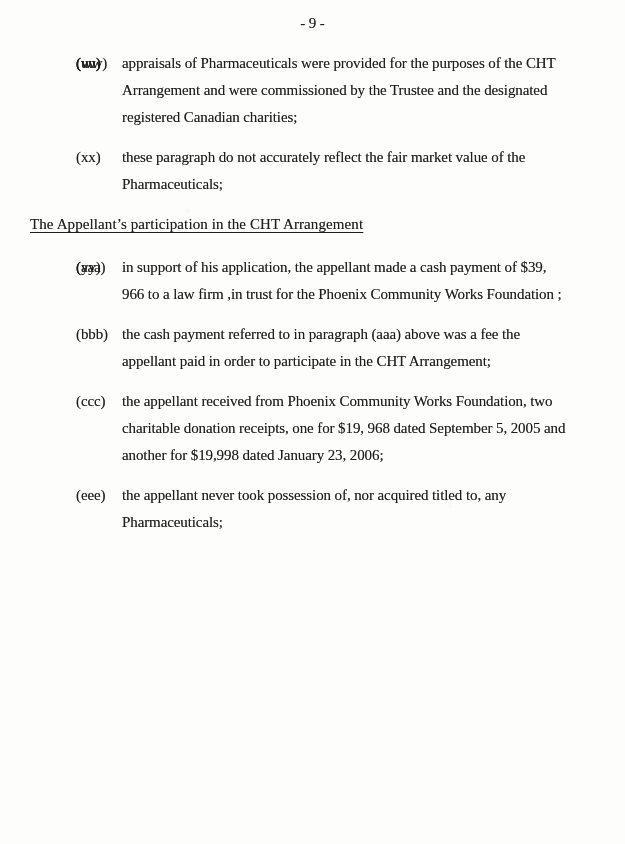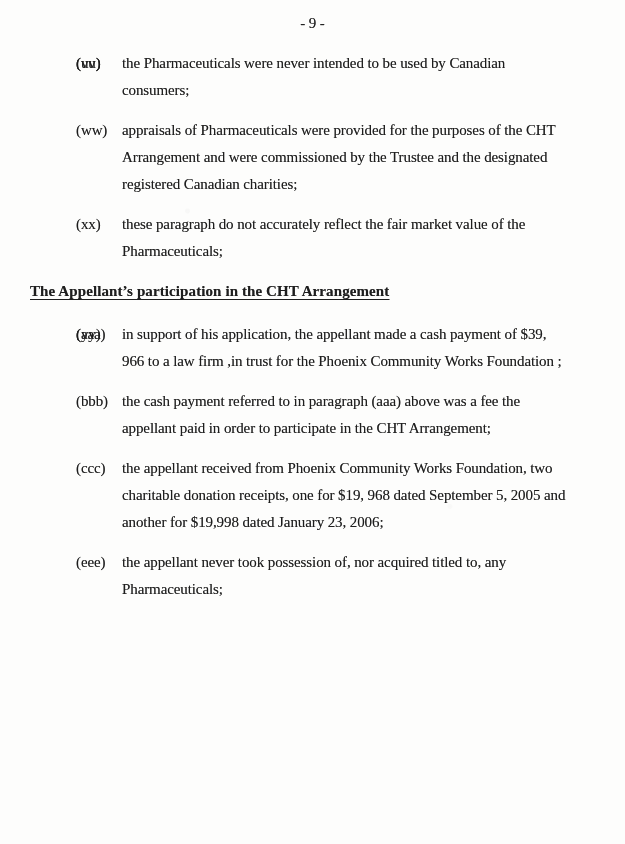--- a/index.html
+++ b/index.html
@@ -45,21 +45,21 @@
     top: 0;
     white-space: nowrap;
   }
   .item .text {
     display: block;
     max-width: 505px;
     white-space: pre-line;
   }
   .section-heading {
     font-size: 15px;
-    font-weight: bold;
+    font-weight: normal;
     text-decoration: underline;
     text-underline-offset: 3px;
     margin: 0 0 16px 30px;
     line-height: 27px;
     letter-spacing: 0.1px;
   }
   
   .page-number, .item, .section-heading {
     text-shadow: 0 0 0.5px rgba(40,40,40,0.55);
   }
@@ -70,22 +70,20 @@
 <div class="page">
 
   <div class="page-number">- 9 -</div>
 
   <div class="clauses">
     <div class="item">
       <span class="label">(uu)</span>
     </div>
     <div class="item">
       <span class="label">(vv)</span>
-      <span class="text">the Pharmaceuticals were never intended to be used by Canadian
-consumers;</span>
     </div>
     <div class="item">
       <span class="label">(ww)</span>
       <span class="text">appraisals of Pharmaceuticals were provided for the purposes of the CHT
 Arrangement and were commissioned by the Trustee and the designated
 registered Canadian charities;</span>
     </div>
     <div class="item">
       <span class="label">(xx)</span>
       <span class="text">these paragraph do not accurately reflect the fair market value of the

